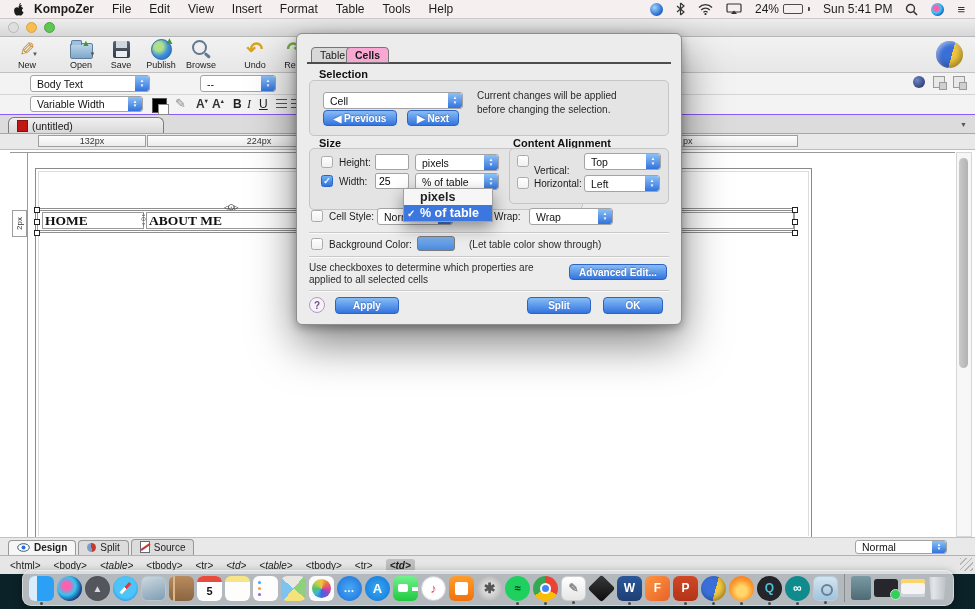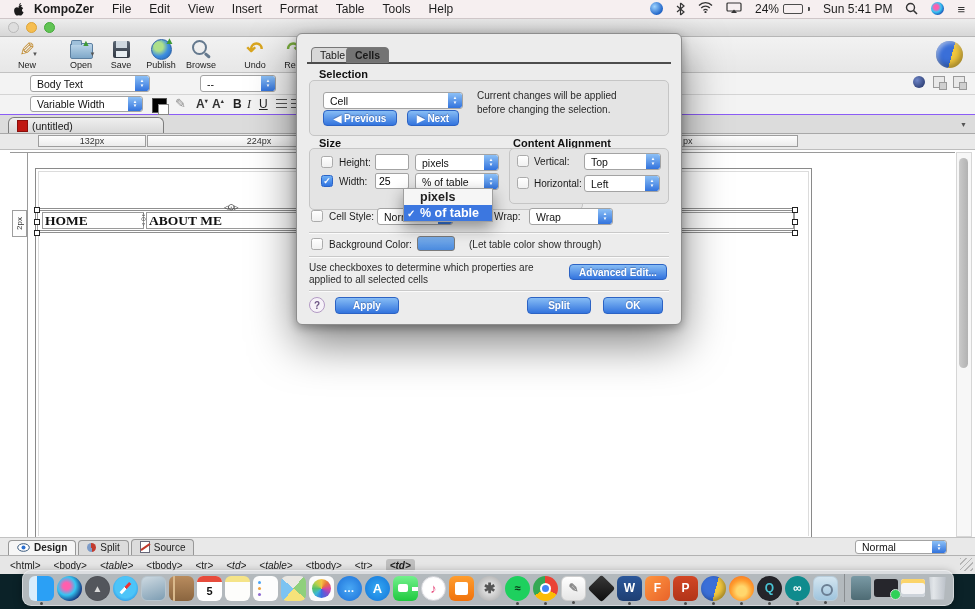--- a/index.html
+++ b/index.html
@@ -8,21 +8,21 @@
        -webkit-font-smoothing:antialiased}
   
   .desktop{position:absolute;inset:0;background:
      radial-gradient(140% 90% at 50% 10%,#1d4750 0%,#123239 55%,#0b2228 100%)}
   
   .menubar{position:absolute;left:0;top:0;width:975px;height:19px;z-index:80;
      background:#f6eff0;border-bottom:1px solid #cfc6c8;display:flex;align-items:center;
      font-size:12px;color:#1c1c1c;padding:0 10px;box-sizing:border-box;gap:0}
   .mb-item{padding:0 9px;line-height:19px;white-space:nowrap}
   .mb-app{font-weight:bold}
-  .mb-right{margin-left:auto;display:flex;align-items:flex-start;gap:13px}
+  .mb-right{margin-left:auto;display:flex;align-items:center;gap:13px}
   .apple-ic{width:13px;height:15px;margin-left:2px}
   .batt{display:flex;align-items:center;gap:4px}
   .batt-body{width:20px;height:10px;border:1px solid #4c4c4c;border-radius:2px;position:relative;padding:1px;box-sizing:border-box}
   .batt-fill{height:100%;width:24%;background:#3c3c3c}
   .batt-nub{width:2px;height:4px;background:#4c4c4c;border-radius:0 1px 1px 0;margin-left:1px}
   .swirl{width:13px;height:13px;border-radius:50%;background:radial-gradient(circle at 35% 35%,#9fd4ff,#1f64c8 70%,#0c2f6e)}
   .siri-mb{width:13px;height:13px;border-radius:50%;background:radial-gradient(circle at 40% 40%,#ff5fae 0 20%,#37c7f5 45%,#1337a8 80%)}
   .list-ic{font-size:13px;color:#333}
   
   .window{position:absolute;left:0;top:19px;width:975px;height:548px;background:#fff;z-index:1}
@@ -123,21 +123,21 @@
   .tag-i{font-style:italic}
   .tag-active{background:#bfbfbf;border-radius:3px;padding:1px 4px;font-weight:bold;font-style:italic}
   .grip{position:absolute;right:2px;top:2px;width:13px;height:13px;
      background:repeating-linear-gradient(135deg,#b5b5b5 0 1px,transparent 1px 4px)}
   
   .dialog{position:absolute;left:296px;top:33px;width:384px;height:290px;background:#ececec;border:1px solid #8d8d8d;
      border-radius:6px;box-shadow:0 18px 45px rgba(0,0,0,.5),0 3px 10px rgba(0,0,0,.3);z-index:40;font-size:10px;color:#1a1a1a}
   .dtab{position:absolute;top:13px;height:16px;line-height:15px;padding:0 8px;font-size:10.5px;border:1px solid #777;
      border-radius:4px 4px 0 0;box-sizing:border-box}
   .dtab.inactive{left:14px;background:#d8d8d8;z-index:1}
-  .dtab.active{left:49px;background:#737373;font-weight:bold;z-index:3;border-width:1.5px}
+  .dtab.active{left:49px;background:#f9a8d4;font-weight:bold;z-index:3;border-width:1.5px}
   .dlg-tabline{position:absolute;left:10px;right:10px;top:28px;border-top:2px solid #4d4d4d;z-index:2}
   .gtitle{position:absolute;font-size:11px;font-weight:bold;color:#111}
   .group{position:absolute;background:#e4e4e4;border:1px solid #c5c5c5;border-radius:5px}
   .dlbl{position:absolute;white-space:nowrap}
   .dfield{position:absolute;background:#fff;border:1px solid #a3a3a3;border-radius:2px;font-size:10.5px;padding:0 3px;
      box-sizing:border-box;font-family:"Liberation Sans",sans-serif}
   .bluebtn{position:absolute;background:linear-gradient(#87bdf5,#3374de);border:1px solid #2c63c4;border-radius:4px;
      color:#fff;font-weight:bold;font-size:10px;display:flex;align-items:center;justify-content:center;box-sizing:border-box;
      text-shadow:0 -1px 1px rgba(0,0,50,.3)}
   .cb{position:absolute;width:12px;height:12px;background:linear-gradient(#fff,#f0f0f0);border:1px solid #ababab;border-radius:2.5px;box-sizing:border-box}
@@ -488,21 +488,21 @@
     <span class="ctext">% of table</span>
     <span class="stepper">
         <span>▲</span>
         <span>▼</span>
       </span>
   </div>
 
   <div class="gtitle" style="left:216px;top:103px">Content Alignment</div>
   <div class="group" style="left:212px;top:114px;width:158px;height:54px"></div>
   <span class="cb" style="left:220px;top:121px"></span>
-  <div class="dlbl" style="left:237px;top:122px">Vertical:</div>
+  <div class="dlbl" style="left:237px;top:131px">Vertical:</div>
   <div class="combo" style="left:287px;top:119px;width:77px;height:17px">
     <span class="ctext">Top</span>
     <span class="stepper">
         <span>▲</span>
         <span>▼</span>
       </span>
   </div>
   <span class="cb" style="left:220px;top:143px"></span>
   <div class="dlbl" style="left:237px;top:144px">Horizontal:</div>
   <div class="combo" style="left:287px;top:141px;width:76px;height:17px">

